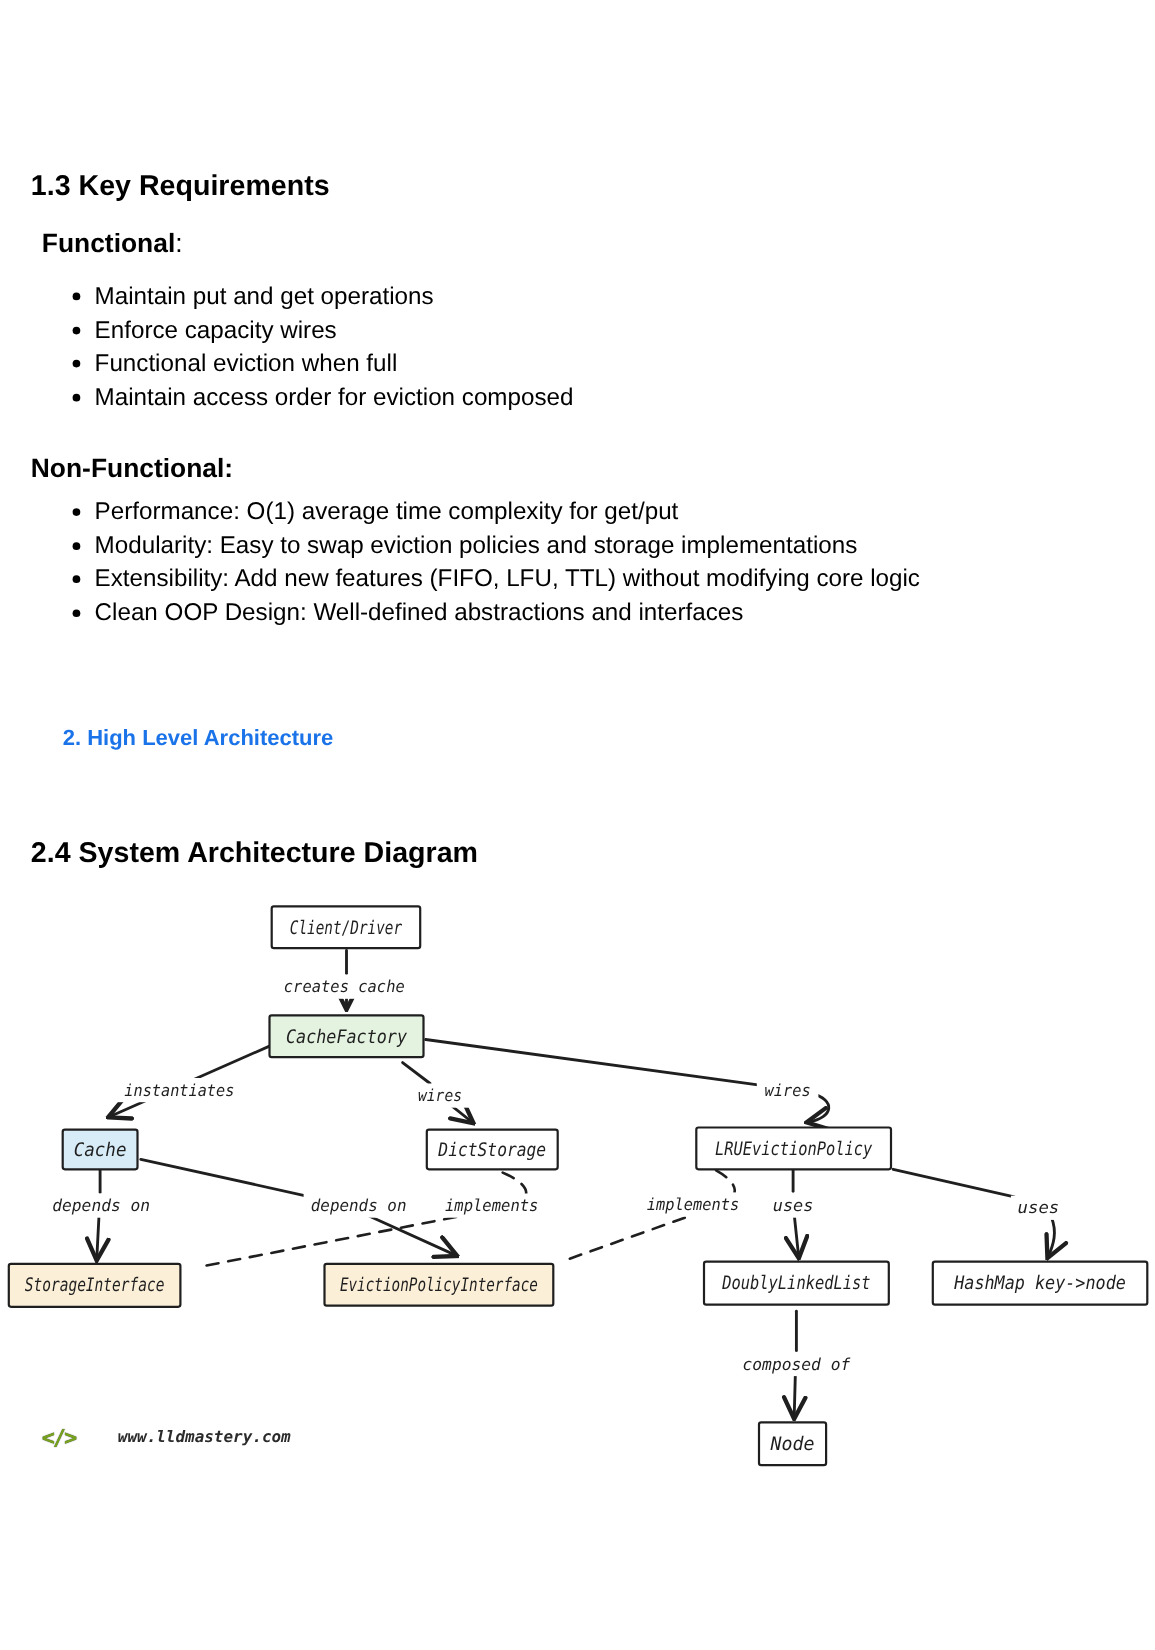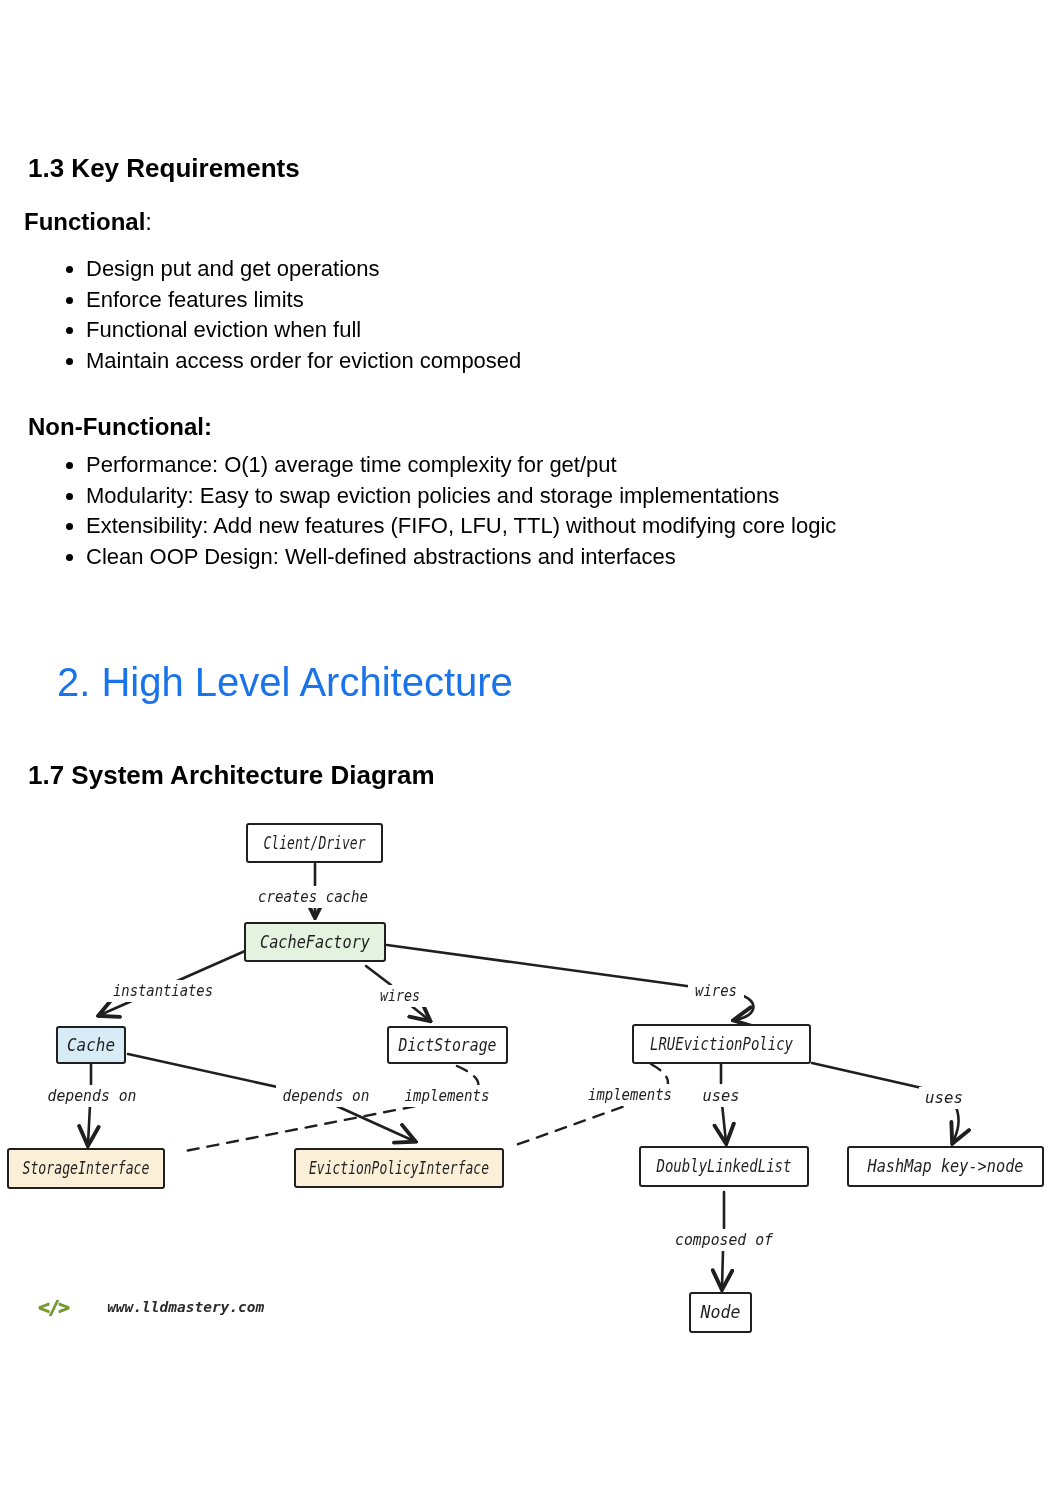--- a/index.html
+++ b/index.html
@@ -9,21 +9,21 @@
     height:1500px;
     background:#ffffff;
     overflow:hidden;
     font-family:"Liberation Sans",sans-serif;
     color:#000000;
   }
   .abs{position:absolute;}
   .h2{font-size:26px;font-weight:700;letter-spacing:0;}
   .h3{font-size:24px;font-weight:700;}
   .h3 .colon-normal{font-weight:400;}
-  .h1-blue{font-size:40px;font-weight:400;color:#1a73e8;}
+  .h1-blue{font-size:20px;font-weight:700;color:#1a73e8;}
   ul.bullets{
     margin:0;
     padding-left:58px;
     font-size:22px;
     line-height:30.5px;
     list-style:disc;
   }
   ul.bullets li{margin:0;padding:0;}
   .diagram-svg{position:absolute;left:0;top:800px;}
   .node-text{
@@ -55,41 +55,41 @@
   }
   #footer .site{font-size:14.5px;color:#2b2b2b;font-weight:600;margin-left:32px;}
 </style>
 </head>
 <body>
 
 <div id="page">
 
   <div class="abs h2" style="left:28px;top:153px;">1.3 Key Requirements</div>
 
-  <div class="abs h3" style="left:24px;top:208px;"><span>Functional</span><span class="colon-normal">:</span></div>
+  <div class="abs h3" style="left:38px;top:208px;"><span>Functional</span><span class="colon-normal">:</span></div>
 
   <ul class="bullets abs" style="left:28px;top:254px;width:960px;">
-    <li>Design put and get operations</li>
-    <li>Enforce features limits</li>
+    <li>Maintain put and get operations</li>
+    <li>Enforce capacity wires</li>
     <li>Functional eviction when full</li>
     <li>Maintain access order for eviction composed</li>
   </ul>
 
   <div class="abs h3" style="left:28px;top:413px;">Non-Functional:</div>
 
   <ul class="bullets abs" style="left:28px;top:450px;width:990px;">
     <li>Performance: O(1) average time complexity for get/put</li>
     <li>Modularity: Easy to swap eviction policies and storage implementations</li>
     <li>Extensibility: Add new features (FIFO, LFU, TTL) without modifying core logic</li>
     <li>Clean OOP Design: Well-defined abstractions and interfaces</li>
   </ul>
 
   <div class="abs h1-blue" style="left:57px;top:660px;">2. High Level Architecture</div>
 
-  <div class="abs h2" style="left:28px;top:760px;">1.7 System Architecture Diagram</div>
+  <div class="abs h2" style="left:28px;top:760px;">2.4 System Architecture Diagram</div>
 
   <svg class="diagram-svg" width="1050" height="560" viewBox="0 0 1050 560">
     <defs>
       <marker id="arrowV" viewBox="0 0 12 12" refX="10" refY="6" markerWidth="9" markerHeight="9" orient="auto-start-reverse">
         <path d="M1,1 L11,6 L1,11" fill="none" stroke="#1f1f1f" stroke-width="2" stroke-linecap="round"></path>
       </marker>
     </defs>
 
     <g>
 

